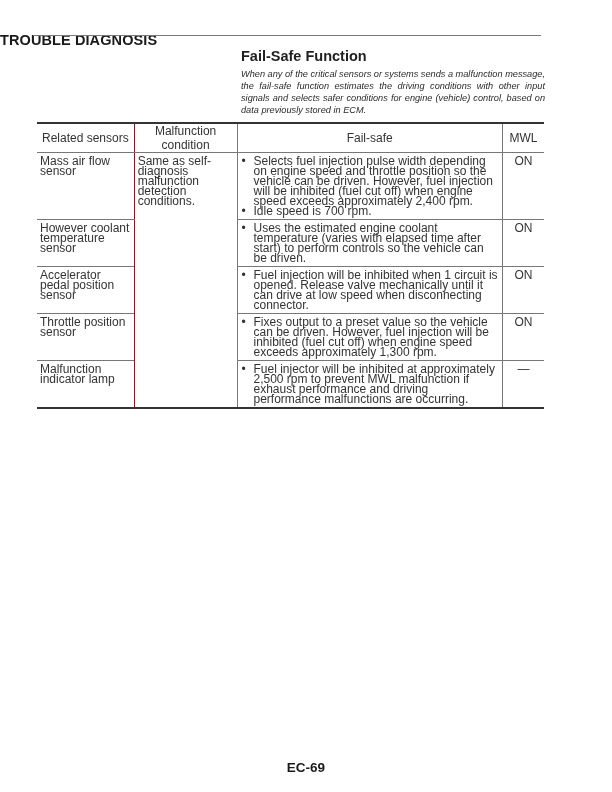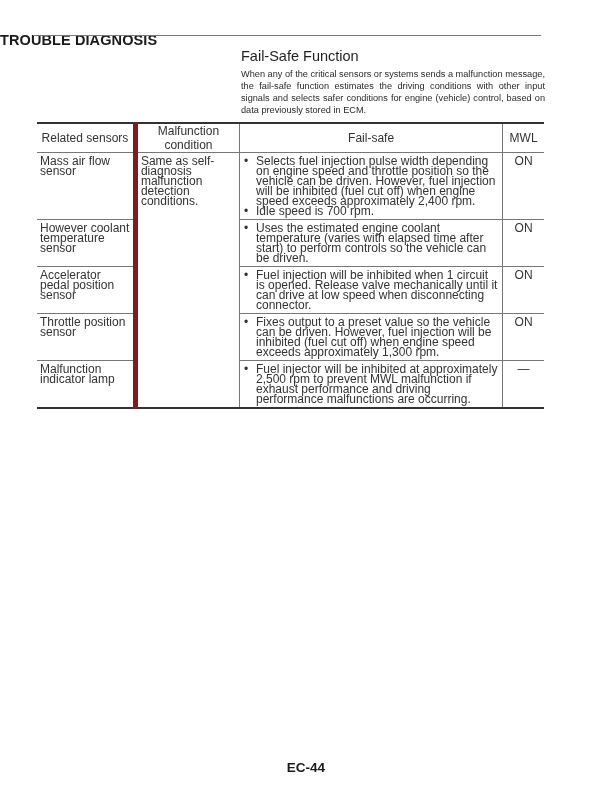--- a/index.html
+++ b/index.html
@@ -1,33 +1,33 @@
 <!DOCTYPE html>
 <html><head>
 <meta charset="utf-8">
 <style>
   html, body { margin: 0; padding: 0; background: #ffffff; }
   body { width: 612px; height: 792px; position: relative; overflow: hidden;
          font-family: "Liberation Sans", "DejaVu Sans", sans-serif; color: #222; }
   .page-header { position: absolute; left: 0; width: 612px; top: 32px; text-align: left;
                  font-weight: bold; font-size: 14.5px; letter-spacing: 0.1px; color: #1a1a1a; }
   .header-rule { position: absolute; left: 33px; top: 35px; width: 508px; height: 1px; background: #7a7a7a; }
-  .section-title { position: absolute; left: 241px; top: 48px; font-size: 14.5px; font-weight: normal; color: #1f1f1f; }
+  .section-title { position: absolute; left: 241px; top: 48px; font-size: 14.5px; font-weight: bold; color: #1f1f1f; }
   .intro { position: absolute; left: 241px; top: 68px; width: 304px; font-size: 9.2px; line-height: 12px;
-           text-align: justify; color: #2a2a2a; }
+           text-align: justify; color: #2a2a2a; font-style: italic; }
   .intro p { margin: 0; text-indent: 0; }
   table.fs { position: absolute; left: 37px; top: 122px; width: 507px; border-collapse: collapse;
              font-size: 12px; color: #333; table-layout: fixed; }
   table.fs thead tr { border-top: 2px solid #333; }
   table.fs th { font-weight: normal; height: 15px; padding: 0; text-align: center;
                 border-bottom: 1px solid #777; }
   table.fs td { vertical-align: top; padding: 3px 3px 3px 3px; line-height: 10px; border-bottom: 1px solid #777; }
   table.fs tbody tr:last-child td { border-bottom: 2px solid #333; }
   .c1 { width: 94px; }
-  .c2 { width: 99px; border-left: 5px solid #7f1d1d; margin-top: 32px; }
+  .c2 { width: 99px; border-left: 1px solid #7f1d1d; margin-top: 32px; }
   .c3 { width: 257px; border-left: 1px solid #777; }
   .c4 { width: 40px; border-left: 1px solid #777; text-align: center; }
   td.c2 { border-bottom: 2px solid #333 !important; }
   ul.bl { margin: 0; padding: 0; list-style: none; }
   ul.bl li { position: relative; padding-left: 13px; }
   ul.bl li::before { content: "\2022"; position: absolute; left: 1px; top: 0; }
   .page-number { position: absolute; left: 0; width: 612px; top: 760px; text-align: center;
                  font-weight: bold; font-size: 13.5px; color: #1a1a1a; }
 </style>
 </head>
@@ -94,13 +94,13 @@
       <td class="c3">
         <ul class="bl">
           <li>Fuel injector will be inhibited at approximately 2,500 rpm to prevent MWL malfunction if exhaust performance and driving performance malfunctions are occurring.</li>
         </ul>
       </td>
       <td class="c4">—</td>
     </tr>
   </tbody>
 </table>
 
-<div class="page-number">EC-44</div>
+<div class="page-number">EC-69</div>
 
 </body></html>

